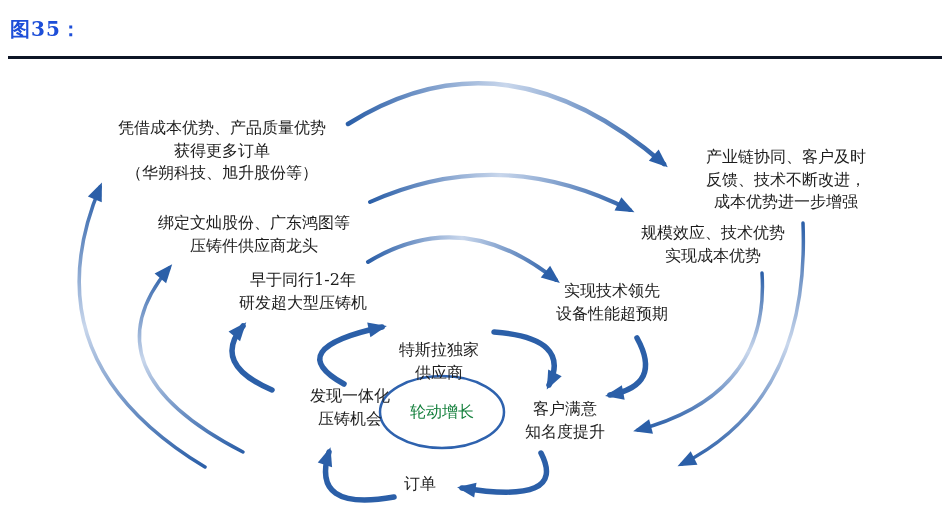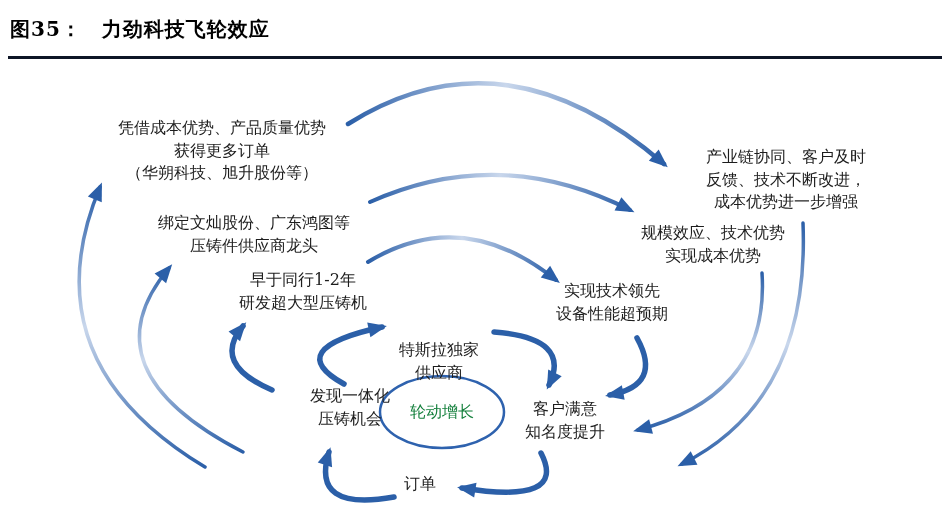--- a/index.html
+++ b/index.html
@@ -7,21 +7,21 @@
     position:relative;
     width:950px;height:527px;
     background:#ffffff;
     overflow:hidden;
     font-family:"DejaVu Serif","Liberation Serif",serif;
   }
   
   #fig-header{
     position:absolute;left:10px;top:16px;
     display:flex;align-items:baseline;gap:20px;
-    color:#000000;font-weight:bold;font-size:20px;
+    color:#1d4ed8;font-weight:bold;font-size:20px;
     letter-spacing:1px;
   }
   #fig-rule{
     position:absolute;left:8px;top:56px;
     width:934px;height:3px;background:#0d1526;
   }
   
   .node{
     position:absolute;transform:translate(-50%,-50%);
     text-align:center;white-space:pre-line;
@@ -38,21 +38,20 @@
     pointer-events:none;
   }
 </style>
 </head>
 <body>
 
 <div id="stage">
 
   <div id="fig-header">
     <span>图35：</span>
-    <span>力劲科技飞轮效应</span>
   </div>
   <div id="fig-rule"></div>
 
   <svg id="arrow-layer" width="950" height="527" viewBox="0 0 950 527">
     <defs>
       <marker id="ah" markerUnits="userSpaceOnUse" markerWidth="22" markerHeight="18" refX="15" refY="9" orient="auto">
         <path d="M1.5,1.5 L20,9 L1.5,16.5 Z" fill="#2b5fa8"></path>
       </marker>
       <linearGradient id="gh" x1="0" y1="0" x2="1" y2="0">
         <stop offset="0" stop-color="#2b5fa8"></stop>

